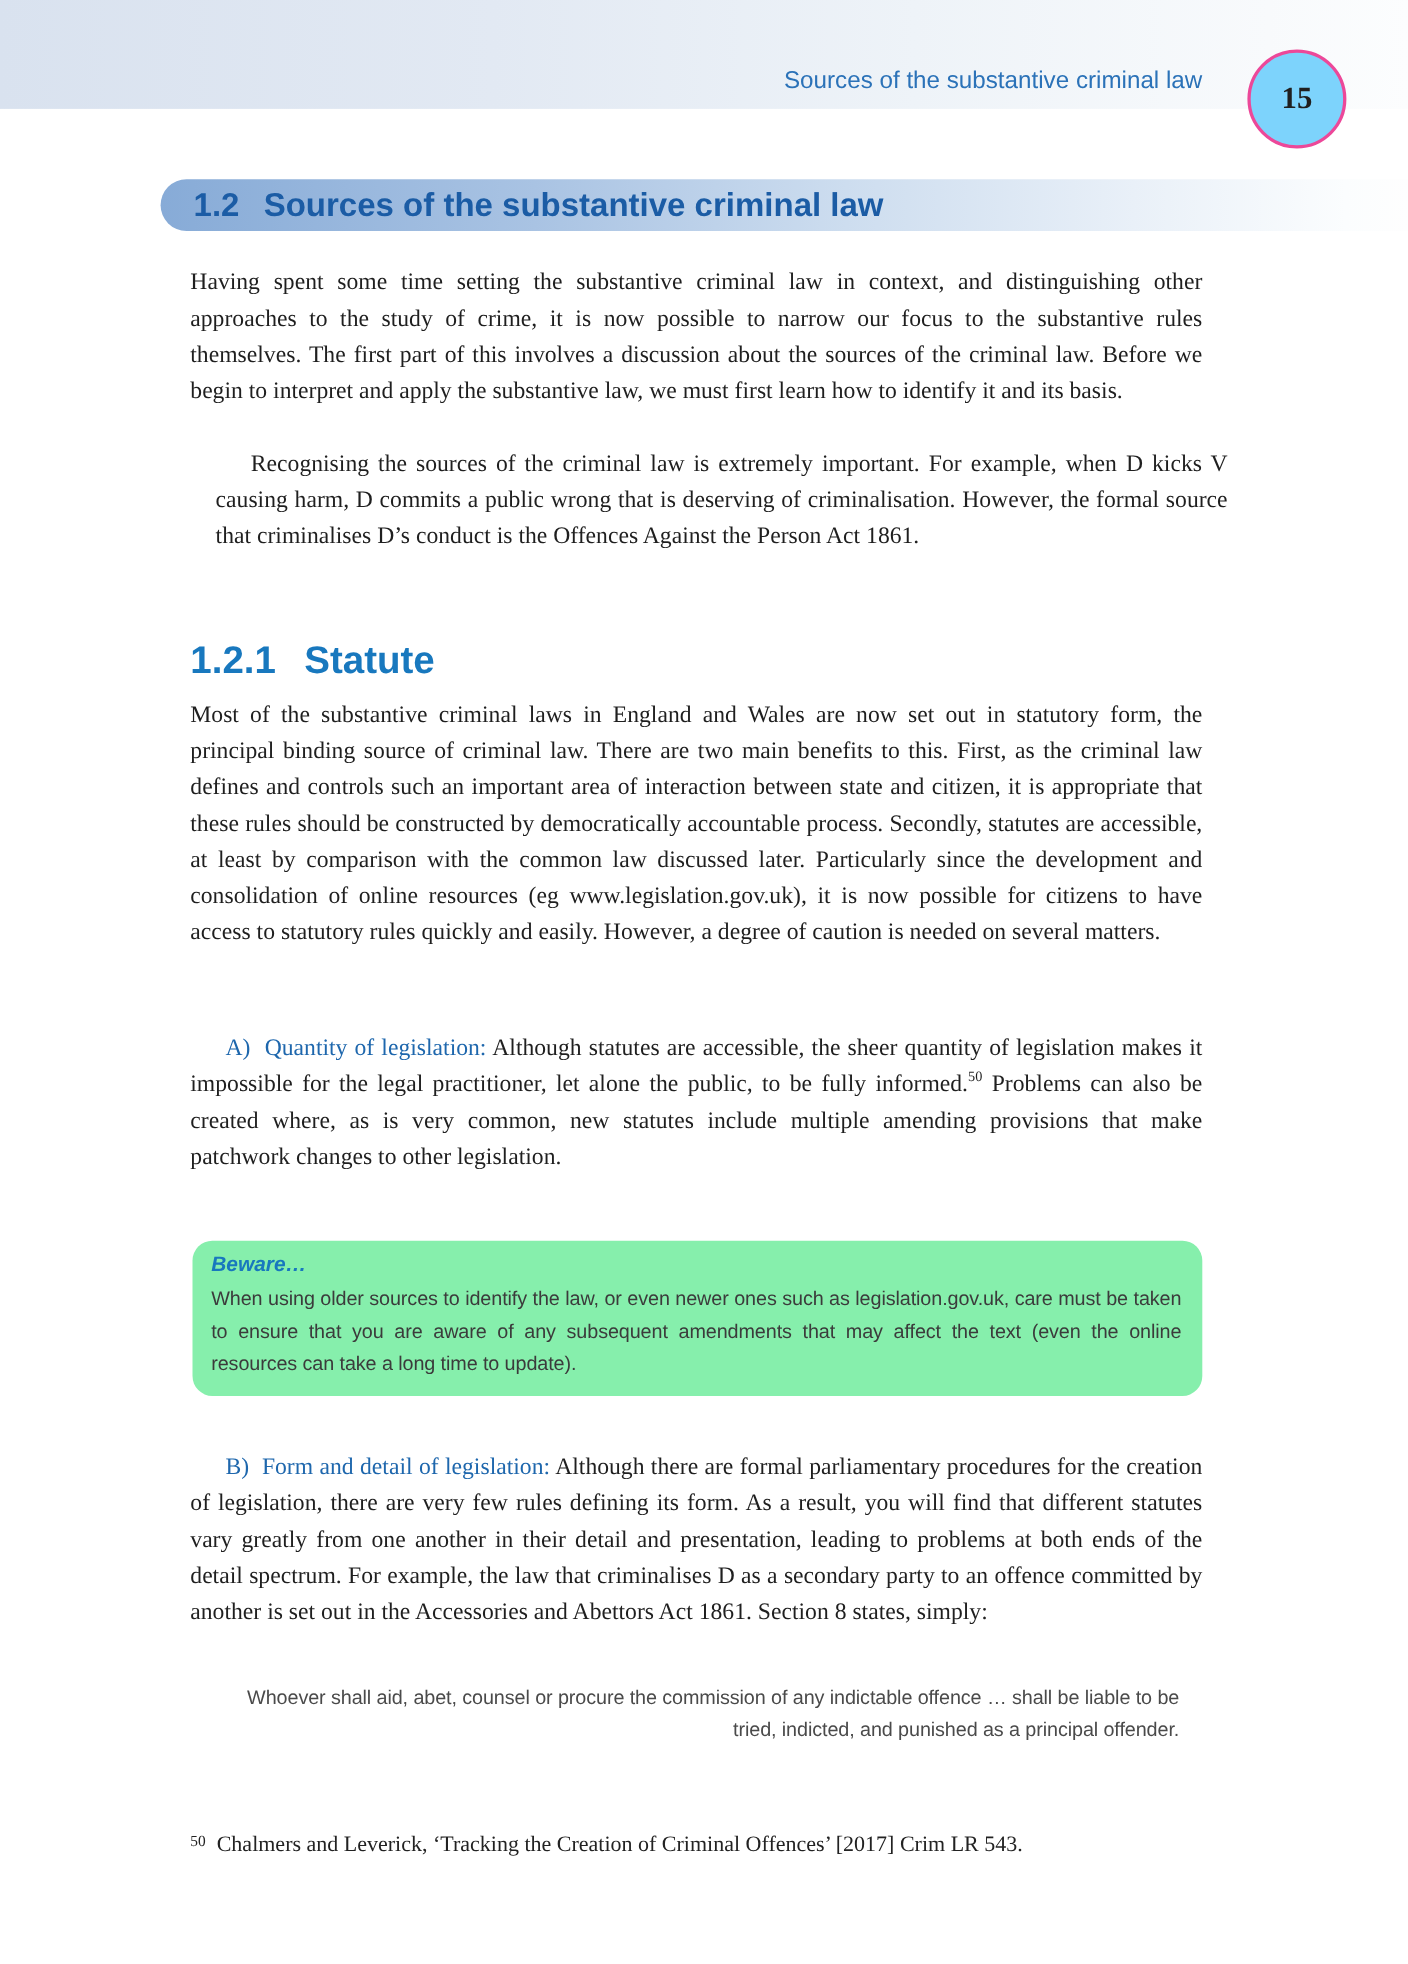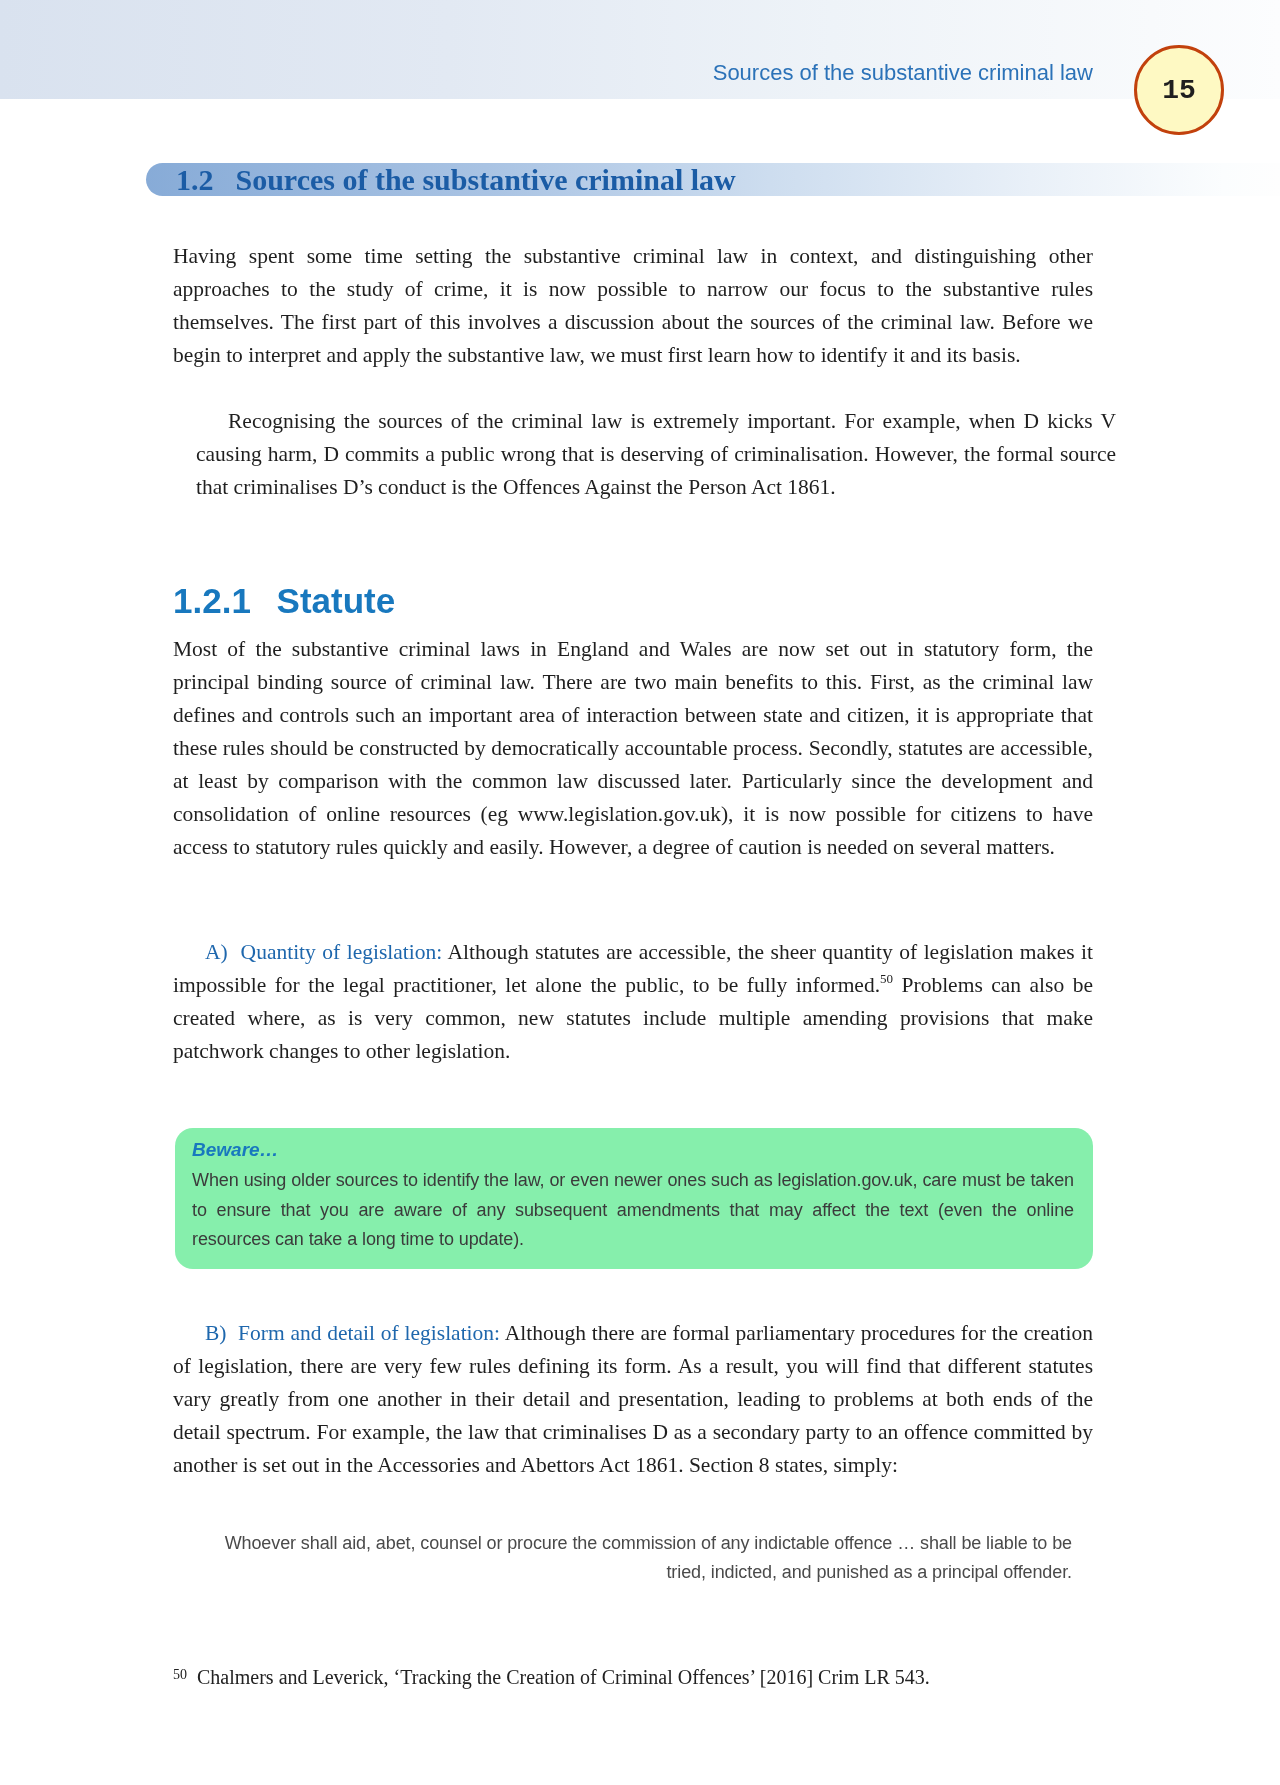--- a/index.html
+++ b/index.html
@@ -12,32 +12,32 @@
     position:absolute; left:0; top:0; width:1280px; height:99px;
     background:linear-gradient(to right,#d9e2ef 0%,#e2e9f3 35%,#eef3f8 65%,#f8fafc 90%,#fcfdfe 100%);
   }
   .running-title {
     position:absolute; top:60px; right:187px;
     font-family:"Liberation Sans","DejaVu Sans",sans-serif;
     font-size:22px; color:#2b72b8; white-space:nowrap;
   }
   .page-badge {
     position:absolute; left:1134px; top:45px; width:84px; height:84px;
-    border-radius:50%; background:#fef9c3; border:3px solid #c2410c;
+    border-radius:50%; background:#7dd3fc; border:3px solid #ec4899;
     display:flex; align-items:center; justify-content:center;
-    font-family:Liberation Mono, monospace;
+    font-family:Liberation Serif, serif;
     font-weight:bold; font-size:28px; color:#1f1f1f;
   }
   
   .section-band {
-    position:absolute; left:146px; top:163px; width:1134px; height:33px;
+    position:absolute; left:146px; top:163px; width:1134px; height:47px;
     border-radius:26px 0 0 26px;
     background:linear-gradient(to right,#87abd7 0%,#a9c3e3 30%,#cdddef 55%,#e9f0f8 78%,#fbfdfe 95%,#fefefe 100%);
     display:flex; align-items:center;
-    font-family:Liberation Serif, serif;
+    font-family:Liberation Sans, sans-serif;
     font-weight:bold; font-size:30px; color:#1b5ca5;text-align:right;
   }
   .section-band .num { margin-left:30px; }
   .section-band .ttl { margin-left:22px; }
   
   .body-block {
     position:absolute; left:173px; width:920px;
     text-align:justify; font-size:21.5px; line-height:33px; color:#1f1f1f;
   }
   .indent { text-indent:32px; }
@@ -110,16 +110,16 @@
   </div>
 
   <div class="body-block indent" style="top:1317px;">
     <span class="lead">B)&nbsp;&nbsp;Form and detail of legislation:</span>
     <span>Although there are formal parliamentary procedures for the creation of legislation, there are very few rules defining its form. As a result, you will find that different statutes vary greatly from one another in their detail and presentation, leading to problems at both ends of the detail spectrum. For example, the law that criminalises D as a secondary party to an offence committed by another is set out in the Accessories and Abettors Act 1861. Section 8 states, simply:</span>
   </div>
 
   <div class="quote">Whoever shall aid, abet, counsel or procure the commission of any indictable offence … shall be liable to be tried, indicted, and punished as a principal offender.</div>
 
   <div class="footnote">
-    <span class="fn-marker">50</span><span>Chalmers and Leverick, ‘Tracking the Creation of Criminal Offences’ [2016] Crim LR 543.</span>
+    <span class="fn-marker">50</span><span>Chalmers and Leverick, ‘Tracking the Creation of Criminal Offences’ [2017] Crim LR 543.</span>
   </div>
 
 </div>
 
 </body></html>

